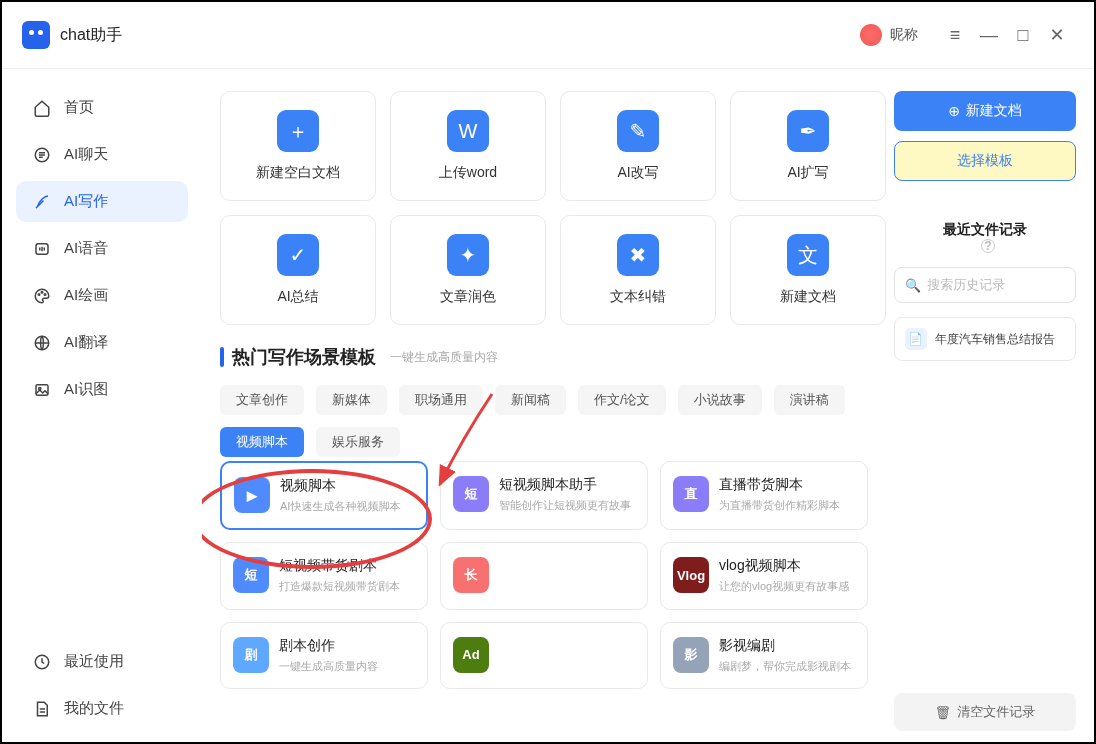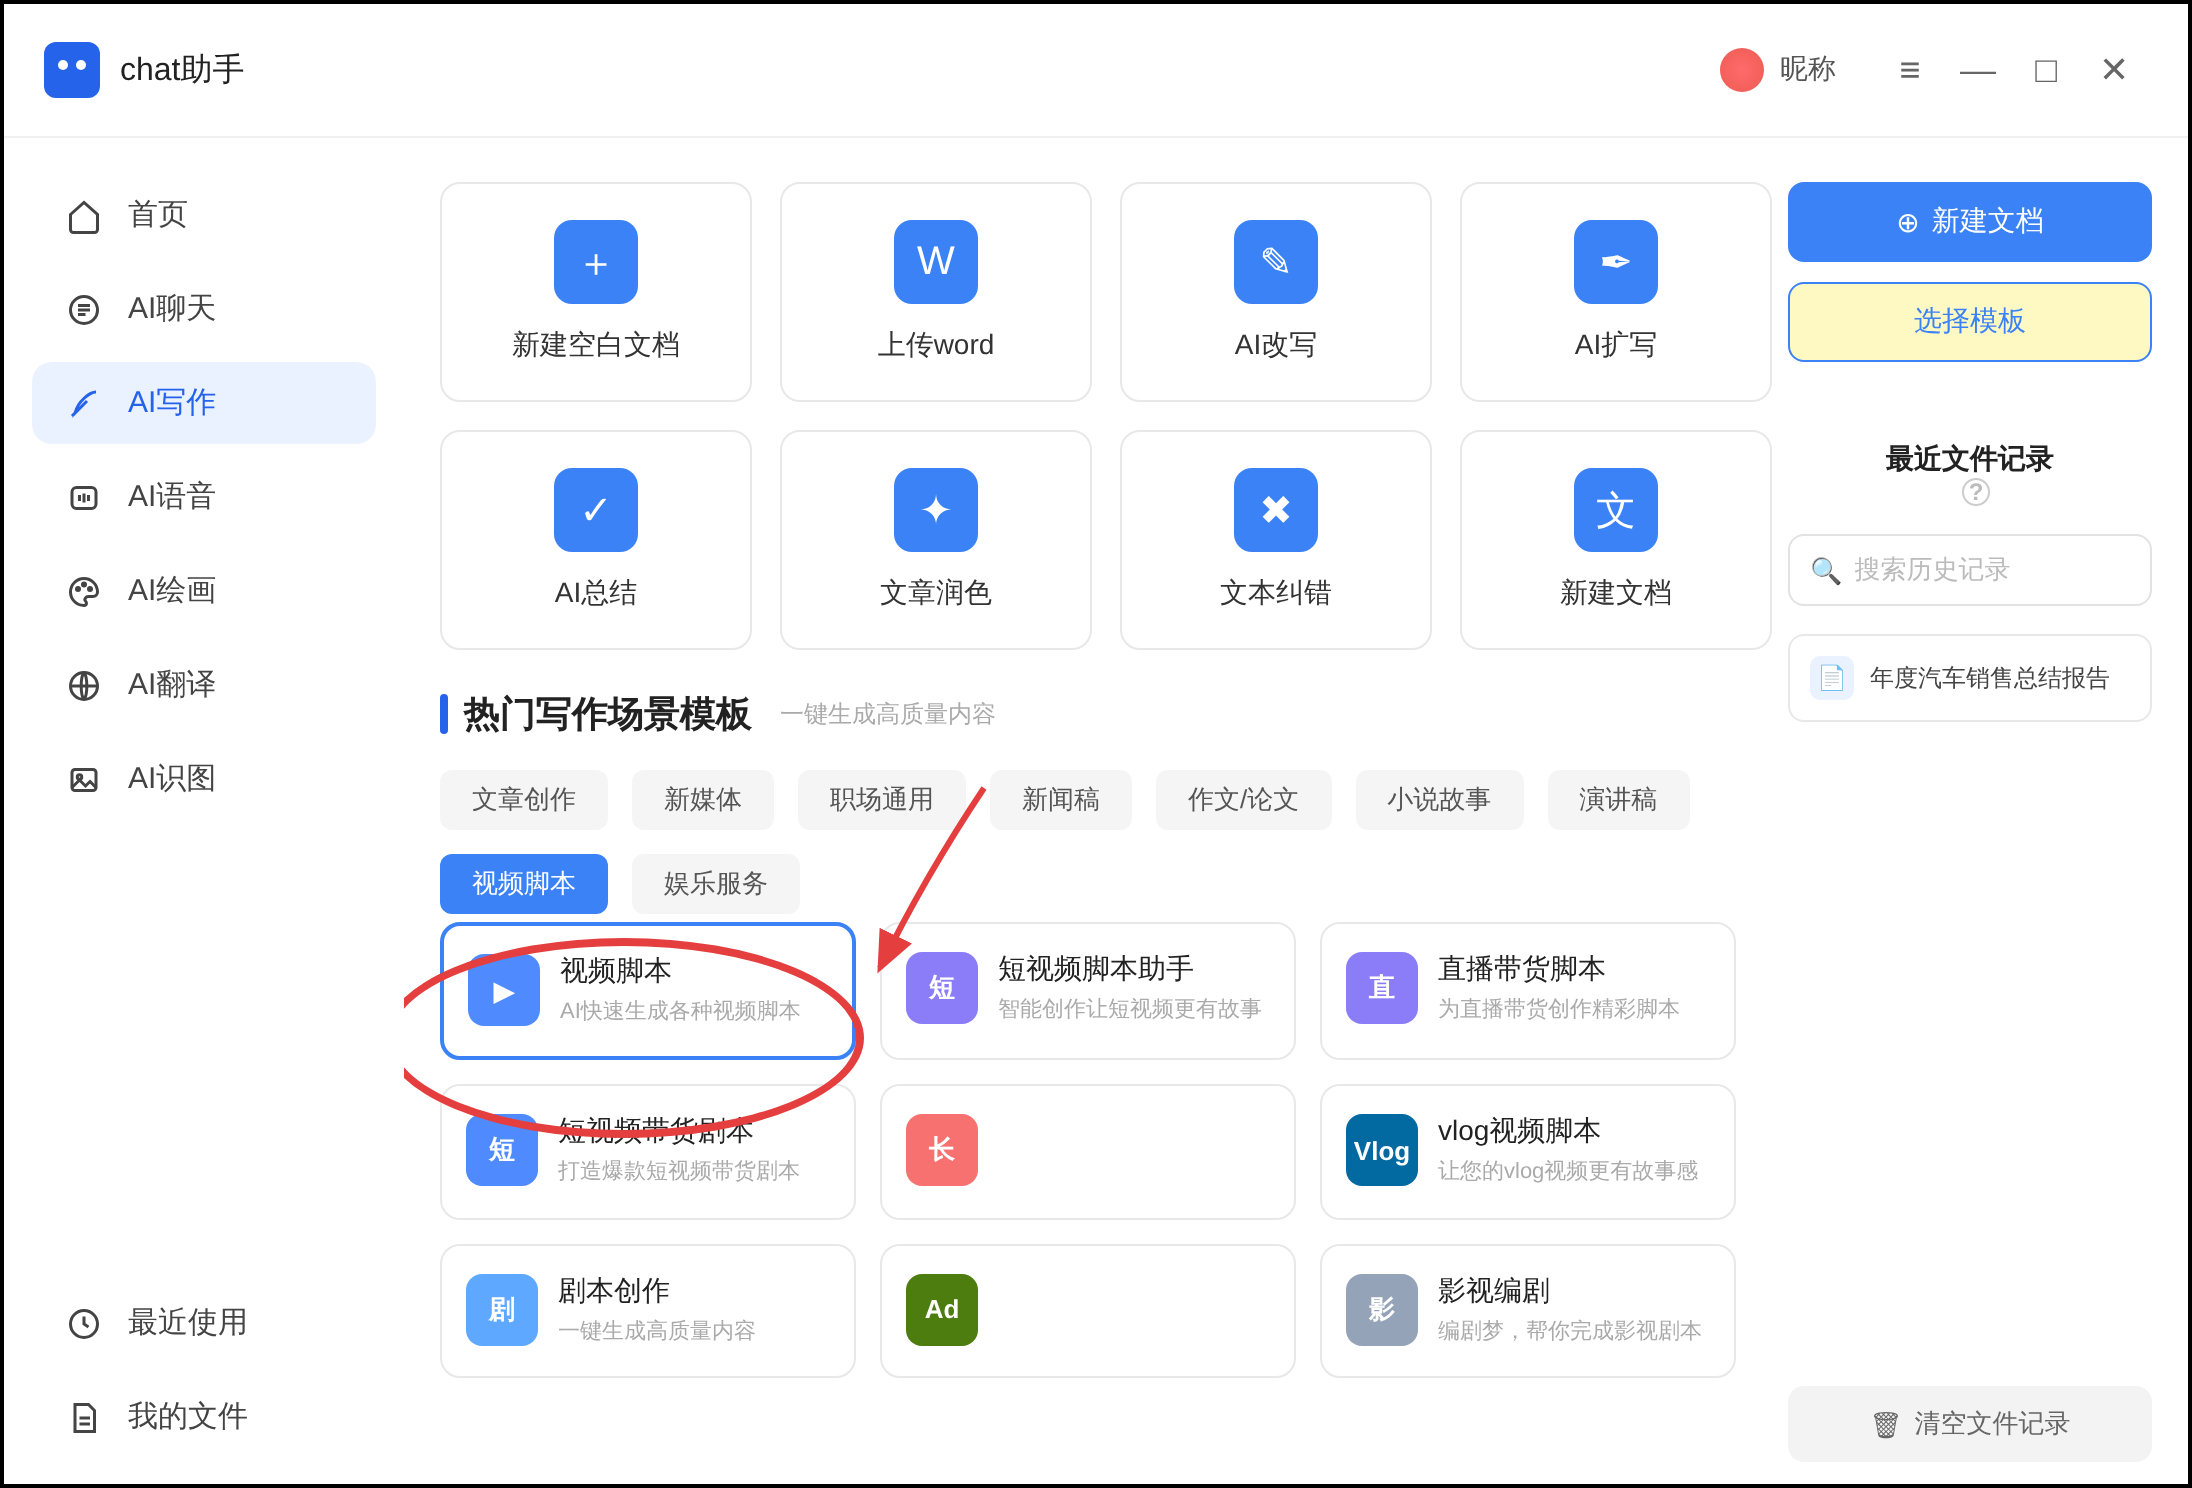--- a/index.html
+++ b/index.html
@@ -38,21 +38,21 @@
 .tab { padding: 6px 16px; border-radius: 6px; font-size: 13px; color: #555; cursor: pointer; background: #f5f5f5; }
 .tab.on { background: #3b82f6; color: #fff; }
 
 .tpl-grid { display: grid; grid-template-columns: repeat(3, 208px); gap: 12px; }
 .tpl-card { border: 1px solid #e8e8e8; border-radius: 10px; padding: 14px 12px; display: flex; gap: 10px; cursor: pointer; background: #fff; position: relative; }
 .tpl-card.highlight { border: 2px solid #3b82f6; }
 .tpl-icon { width: 36px; height: 36px; border-radius: 8px; display: flex; align-items: center; justify-content: center; color: #fff; font-size: 13px; font-weight: 600; flex-shrink: 0; }
 .ic-blue { background: #4f8bff; }
 .ic-purple { background: #8b7cf8; }
 .ic-red { background: #f87171; }
-.ic-orange { background: #0369a1; }
+.ic-orange { background: #7f1d1d; }
 .ic-teal { background: #5fa8ff; }
 .ic-indigo { background: #4d7c0f; }
 .ic-gray { background: #94a3b8; }
 .tpl-text { min-width: 0; }
 .tpl-title { font-size: 14px; color: #222; font-weight: 500; margin-bottom: 4px; }
 .tpl-desc { font-size: 11px; color: #aaa; line-height: 1.4; }
 
 .highlight-ring { position: absolute; border: 4px solid #e53e3e; border-radius: 50%; width: 240px; height: 100px; pointer-events: none; z-index: 5; }
 .arrow-svg { position: absolute; pointer-events: none; z-index: 5; }
 

